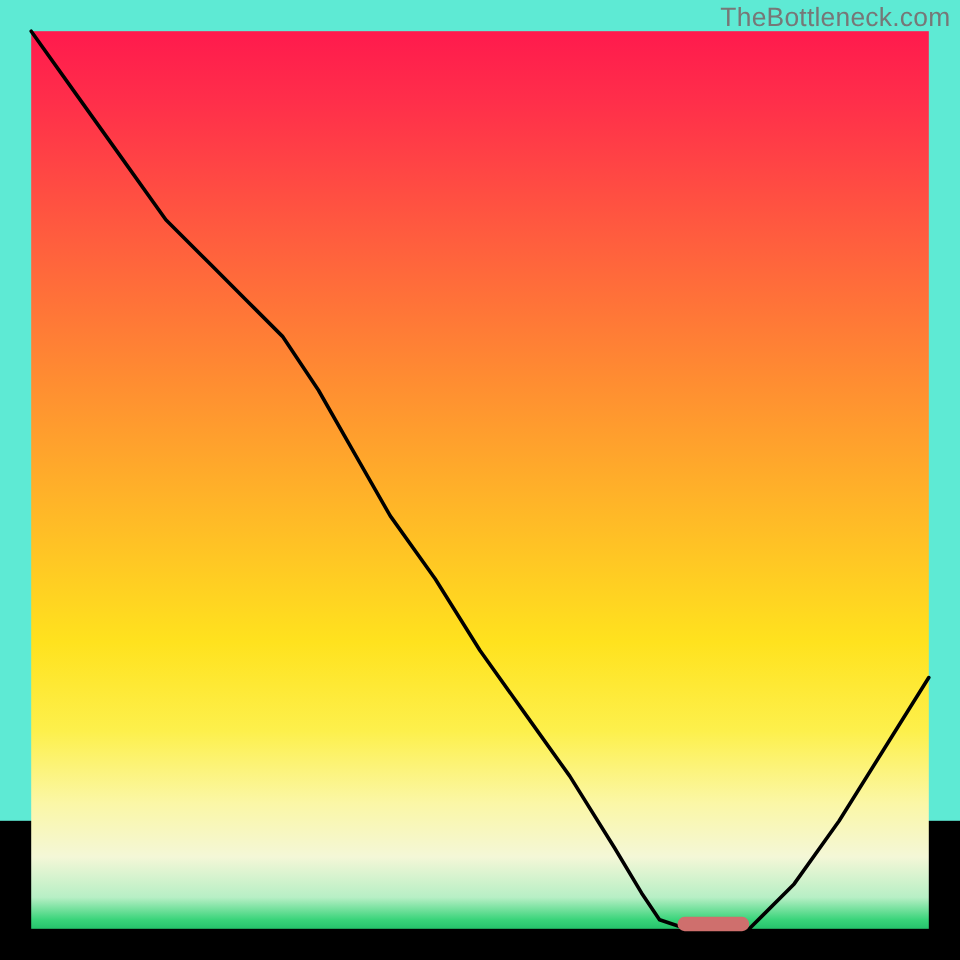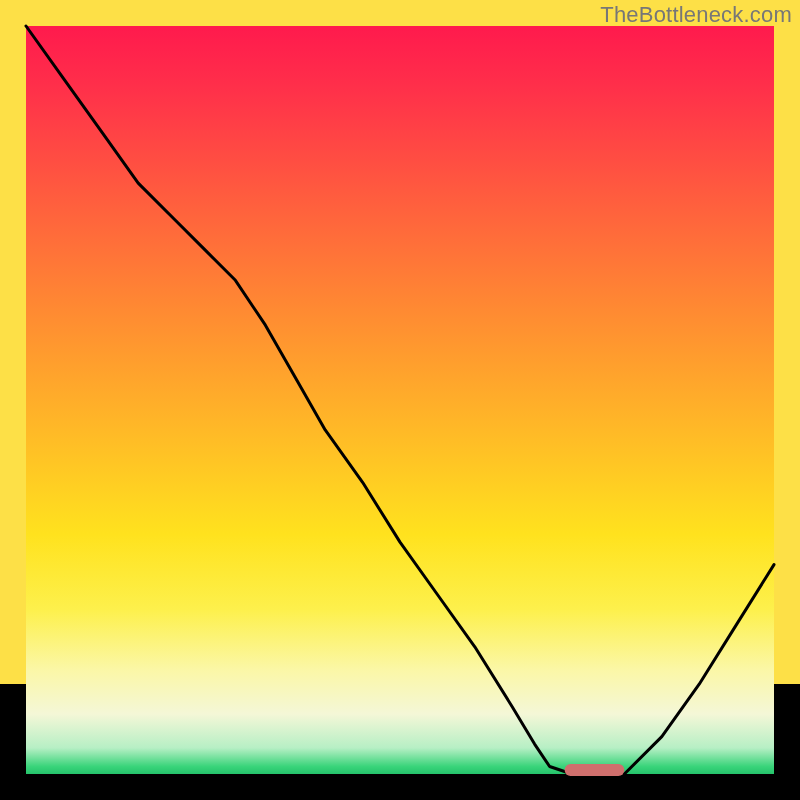--- a/index.html
+++ b/index.html
@@ -8,21 +8,21 @@
     width: 800px;
     height: 800px;
     background: #000;
     overflow: hidden;
     font-family: Arial, Helvetica, sans-serif;
   }
   .outer {
     position: relative;
     width: 800px;
     height: 684px;
-    background: #fde047;
+    background: #5eead4;
   }
   .watermark {
     position: absolute;
     top: 2px;
     right: 8px;
     color: #777;
     font-size: 22px;
     font-weight: 500;
     letter-spacing: 0.2px;
     z-index: 10;

